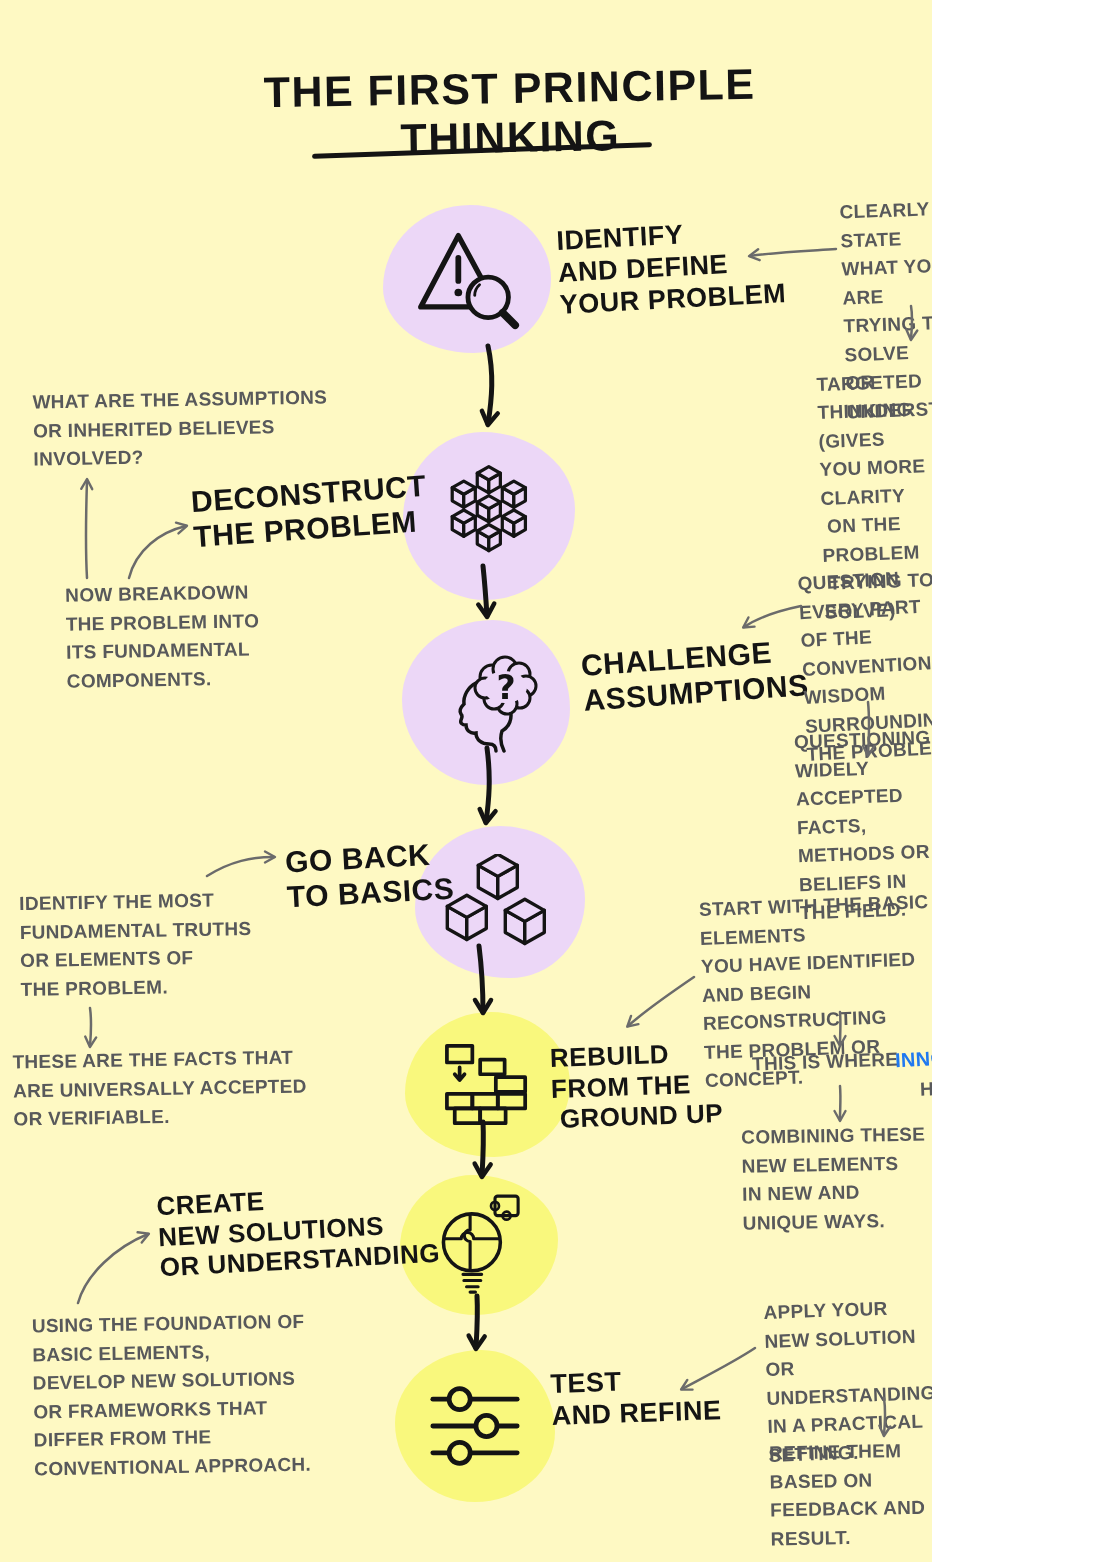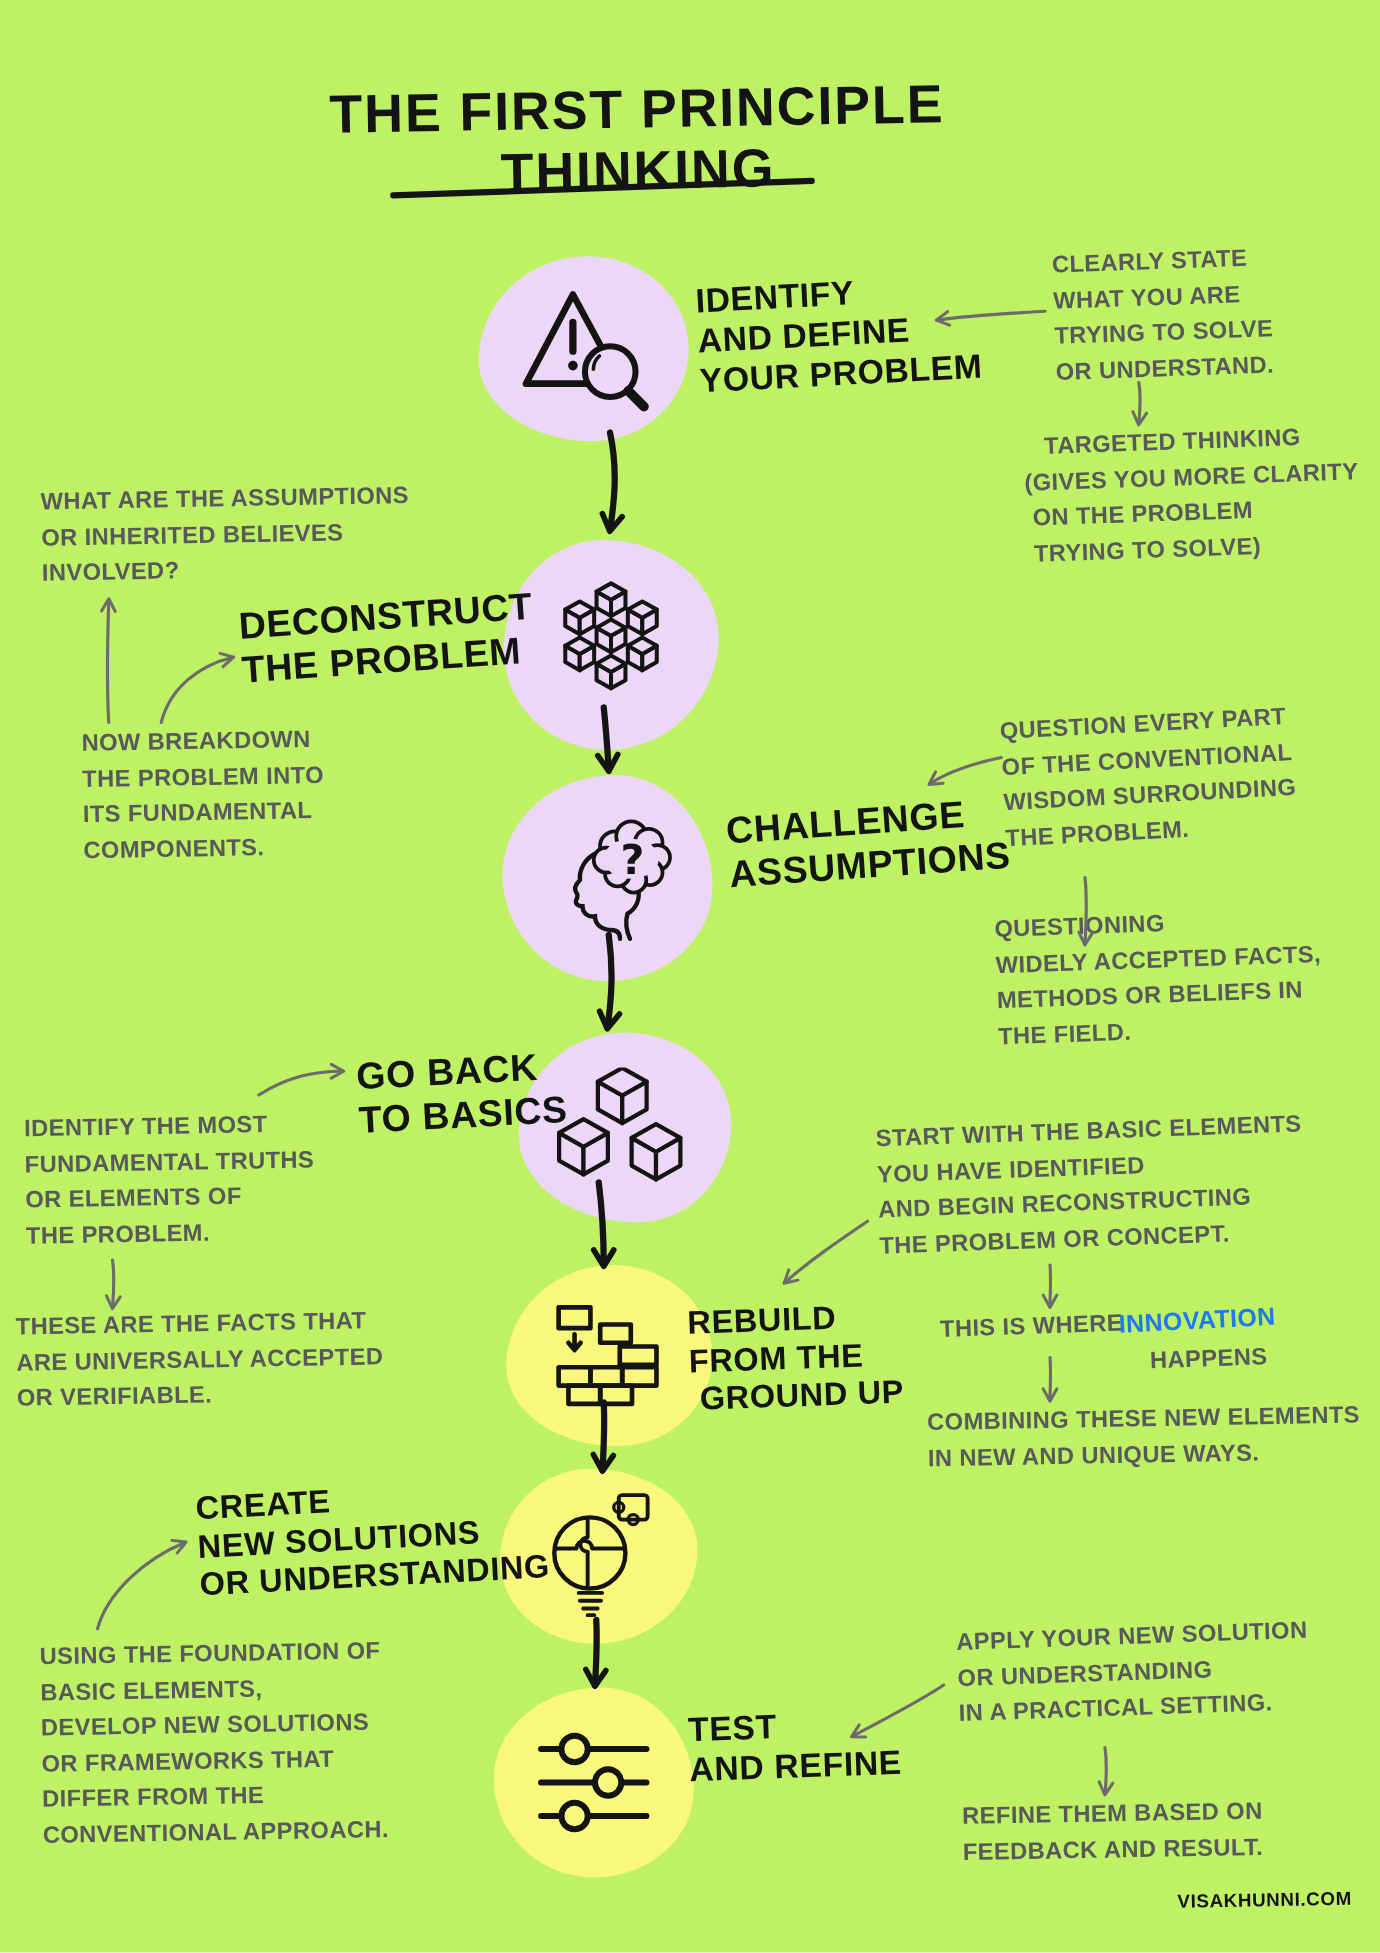--- a/index.html
+++ b/index.html
@@ -1,20 +1,20 @@
 <!DOCTYPE html>
 <html style="--purple-blob: #ecd7f7; --yellow-blob: #f9f87d; --ink: #141414; --note: #58595b; --accent-blue: #2079f0; --arrow-gray: #6b6b6b;"><head>
 <meta charset="utf-8">
 <style>
   :root{
     --purple-blob:#ecd7f7; --yellow-blob:#f9f87d; --ink:#141414;
     --note:#58595b; --accent-blue:#2079f0; --arrow-gray:#6b6b6b;
   }
   html,body{margin:0;padding:0;background:#ffffff;}
-  .canvas{position:relative;width:1104px;height:1562px;background:#bef264;overflow:hidden;
+  .canvas{position:relative;width:932px;height:1562px;background:#fef9c3;overflow:hidden;
           font-family:"Liberation Sans",sans-serif;}
   .title{position:absolute;left:160px;top:64px;width:700px;text-align:center;
          color:var(--ink);font-weight:700;font-size:43px;letter-spacing:1.5px;
          transform:rotate(-1deg);white-space:pre-wrap;}
   .title-underline{position:absolute;left:312px;top:148px;width:340px;height:5px;
          background:var(--ink);border-radius:3px;transform:rotate(-2deg);}
   .blob{position:absolute;display:flex;align-items:center;justify-content:center;}
   .blob.purple{background:var(--purple-blob);}
   .blob.yellow{background:var(--yellow-blob);}
   .r1{border-radius:52% 48% 46% 54% / 56% 50% 50% 44%;}

